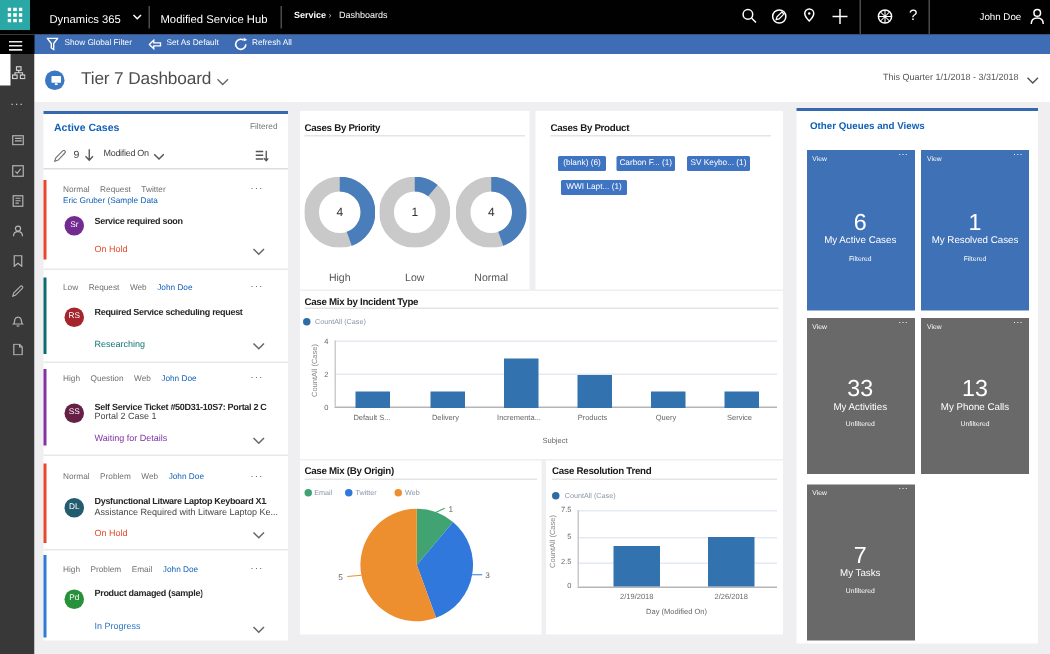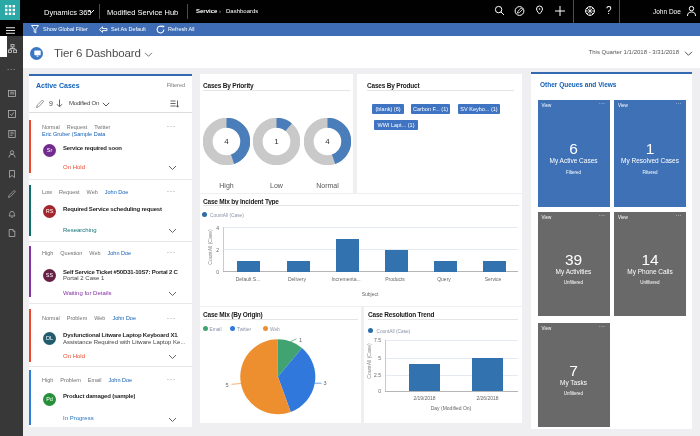--- a/index.html
+++ b/index.html
@@ -32,21 +32,21 @@
       <rect x="3.8" y="0" width="2.4" height="2.4"></rect>
       <rect x="7.6" y="0" width="2.4" height="2.4"></rect>
       <rect x="0" y="3.8" width="2.4" height="2.4"></rect>
       <rect x="3.8" y="3.8" width="2.4" height="2.4"></rect>
       <rect x="7.6" y="3.8" width="2.4" height="2.4"></rect>
       <rect x="0" y="7.6" width="2.4" height="2.4"></rect>
       <rect x="3.8" y="7.6" width="2.4" height="2.4"></rect>
       <rect x="7.6" y="7.6" width="2.4" height="2.4"></rect>
     </g>
 </svg>
-<div class="a" style="left:44px;top:7.5px;color:#fff;font-size:7.5px">Dynamics 365</div>
+<div class="a" style="left:33px;top:7.5px;color:#fff;font-size:7.5px">Dynamics 365</div>
 <svg class="a" style="left:88px;top:9px" width="7" height="5" viewBox="0 0 7 5">
     <path d="M1 1 L3.5 3.5 L6 1" stroke="#fff" stroke-width="1" fill="none"></path>
   </svg>
 <div class="a" style="left:99px;top:4px;width:1px;height:15px;background:#4d4d4d"></div>
 <div class="a" style="left:107px;top:7.5px;color:#fff;font-size:7.5px">Modified Service Hub</div>
 <div class="a" style="left:187px;top:4px;width:1px;height:15px;background:#4d4d4d"></div>
 <div class="a" style="left:196px;top:8px;color:#fff;font-size:6px;font-weight:bold">Service</div>
 <div class="a" style="left:219px;top:8px;color:#bbb;font-size:6px">›</div>
 <div class="a" style="left:226px;top:8px;color:#fff;font-size:6px">Dashboards</div>
 
@@ -136,21 +136,21 @@
     <path d="M1.2 0.5 H5 L6.8 2.3 V7.5 H1.2 Z" stroke="#b5b5b5" stroke-width="0.8" fill="none"></path>
     <path d="M5 0.5 V2.3 H6.8" stroke="#b5b5b5" stroke-width="0.7" fill="none"></path>
   </svg>
 
 <div class="a" style="left:23px;top:36px;width:677px;height:32px;background:#fff"></div>
 <div class="a" style="left:30px;top:46.5px;width:13px;height:13px;border-radius:50%;background:#3b78c4"></div>
 <svg class="a" style="left:33.5px;top:49.5px" width="7" height="7" viewBox="0 0 7 7">
     <rect x="0.3" y="0.6" width="6.4" height="4.6" rx="0.6" fill="#fff"></rect>
     <rect x="2.6" y="5.5" width="1.8" height="1.2" fill="#fff"></rect>
   </svg>
-<div class="a" style="left:54px;top:46.5px;font-size:11.5px;color:#4c4c4c;letter-spacing:-0.1px">Tier 6 Dashboard</div>
+<div class="a" style="left:54px;top:46.5px;font-size:11.5px;color:#4c4c4c;letter-spacing:-0.1px">Tier 7 Dashboard</div>
 <svg class="a" style="left:144px;top:52px" width="9" height="6" viewBox="0 0 9 6">
     <path d="M1 0.8 L4.5 4.3 L8 0.8" stroke="#666" stroke-width="0.9" fill="none"></path>
   </svg>
 <div class="a" style="right:21px;top:49px;font-size:6px;color:#555">This Quarter 1/1/2018 - 3/31/2018</div>
 <svg class="a" style="left:684px;top:50.5px" width="9" height="6" viewBox="0 0 9 6">
     <path d="M1 0.8 L4.5 4.3 L8 0.8" stroke="#555" stroke-width="1" fill="none"></path>
   </svg>
 
 <div class="a" style="left:23px;top:68px;width:677px;height:368px;background:#efeef0"></div>
 
@@ -343,28 +343,28 @@
 <div class="tile" style="left:614px;top:100px;height:107px;background:#3e71b6">
  <div class="tv">View</div>
     <div class="tdots">...</div>
  <div class="tnum" style="top:41px">1</div>
  <div class="tname" style="top:57px">My Resolved Cases</div>
  <div class="tsub" style="top:70px">Filtered</div>
 </div>
 <div class="tile" style="left:537.5px;top:212px;height:104px;background:#696969">
  <div class="tv">View</div>
     <div class="tdots">...</div>
- <div class="tnum" style="top:40px">39</div>
+ <div class="tnum" style="top:40px">33</div>
  <div class="tname" style="top:56px">My Activities</div>
  <div class="tsub" style="top:68px">Unfiltered</div>
 </div>
 <div class="tile" style="left:614px;top:212px;height:104px;background:#696969">
  <div class="tv">View</div>
     <div class="tdots">...</div>
- <div class="tnum" style="top:40px">14</div>
+ <div class="tnum" style="top:40px">13</div>
  <div class="tname" style="top:56px">My Phone Calls</div>
  <div class="tsub" style="top:68px">Unfiltered</div>
 </div>
 <div class="tile" style="left:537.5px;top:323px;height:104px;background:#696969">
  <div class="tv">View</div>
     <div class="tdots">...</div>
  <div class="tnum" style="top:40px">7</div>
  <div class="tname" style="top:56px">My Tasks</div>
  <div class="tsub" style="top:68px">Unfiltered</div>
 </div>

